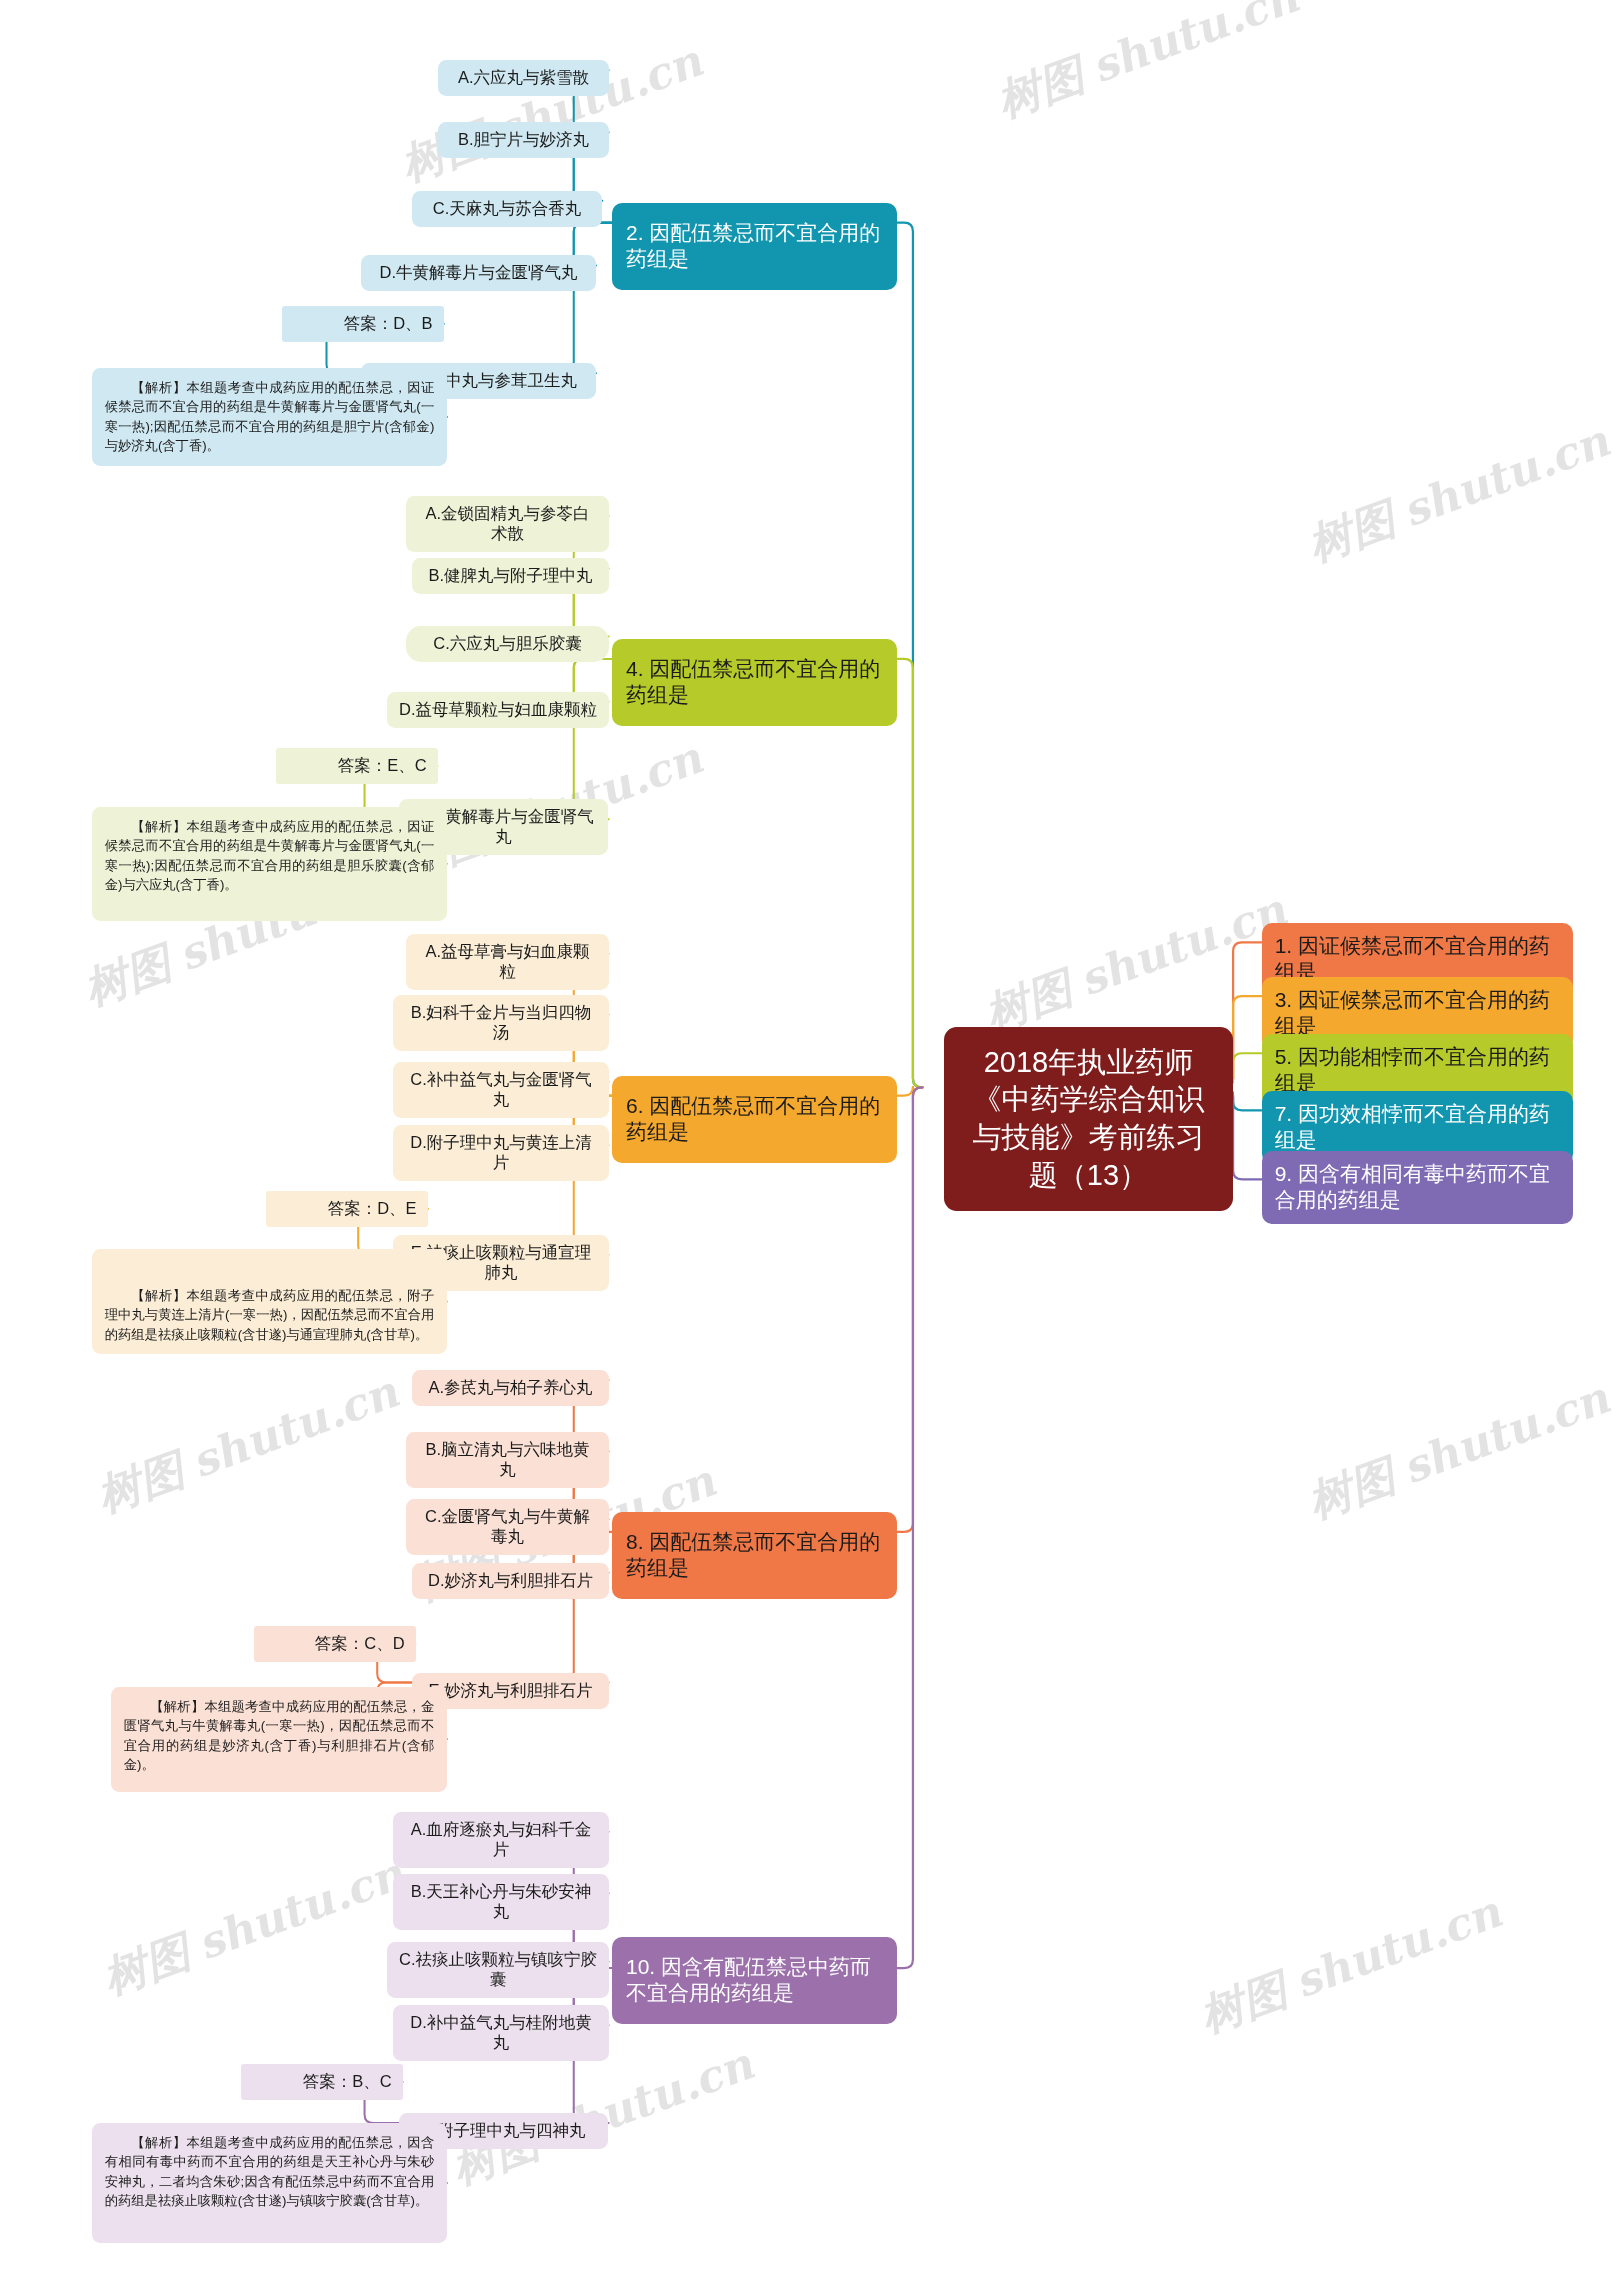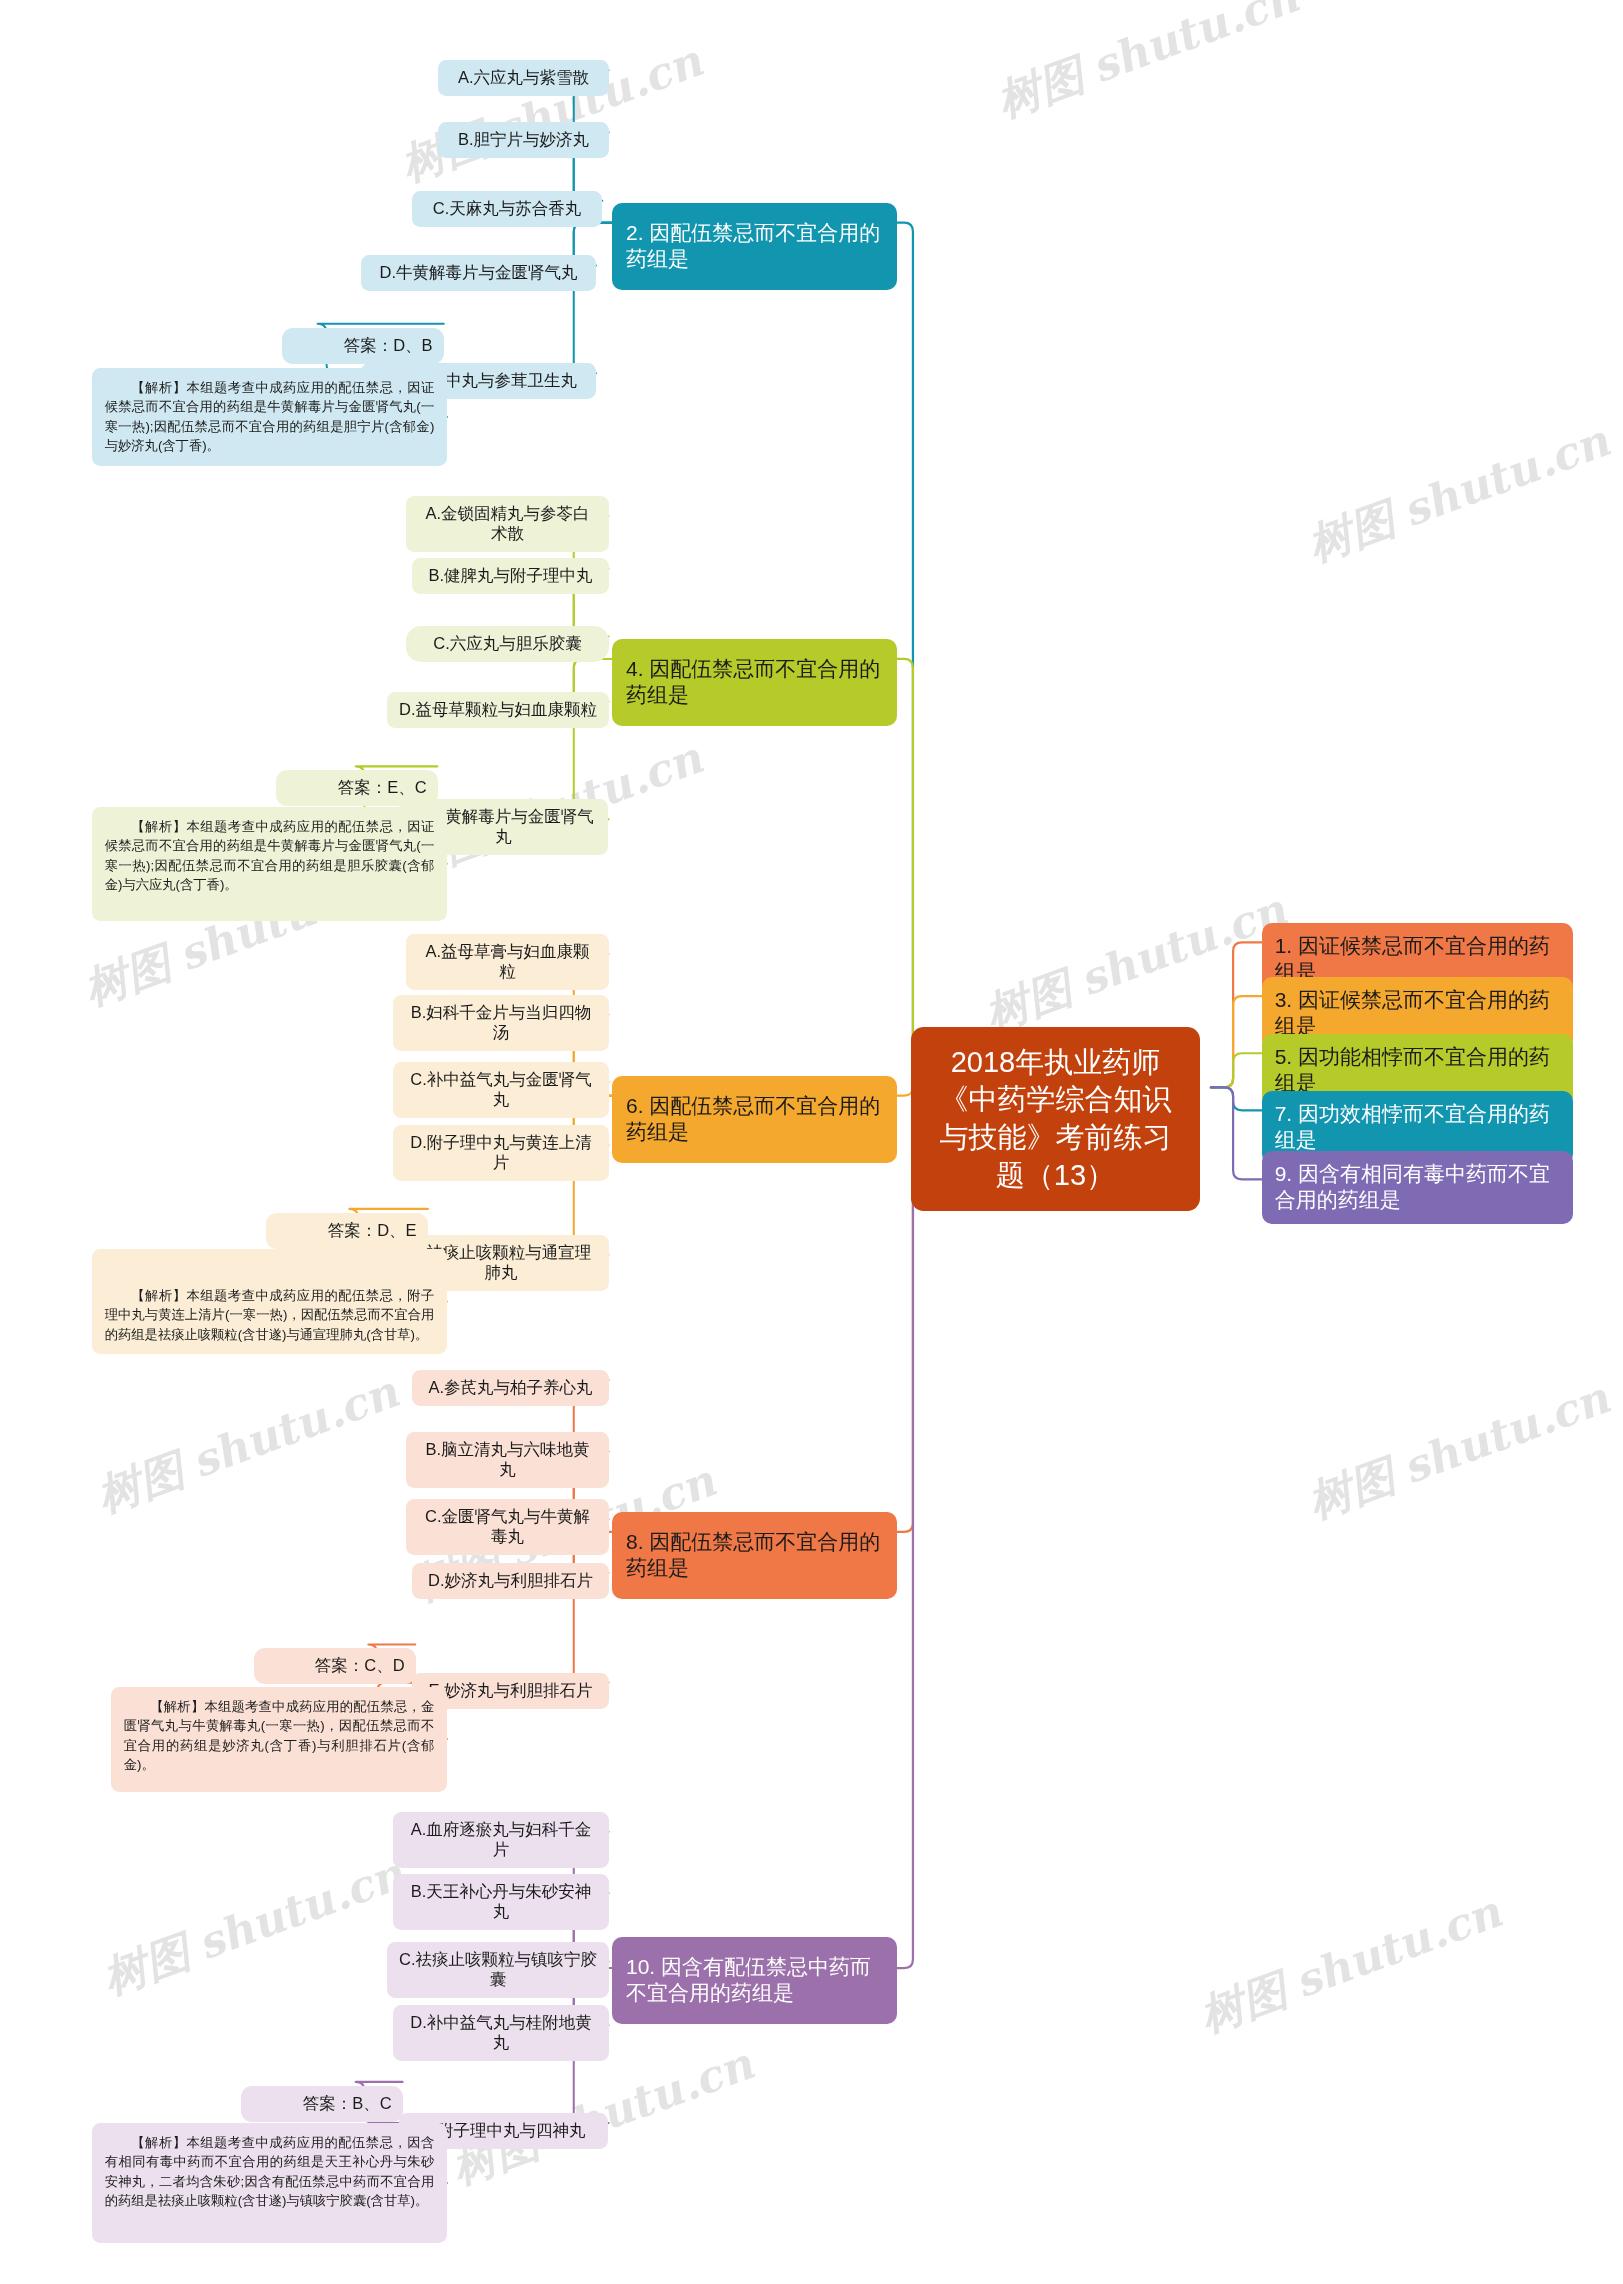--- a/index.html
+++ b/index.html
@@ -28,22 +28,22 @@
   .mainbranch{font-size:21px;line-height:1.25;padding:10px 12.7px;border-radius:10px;}
 
   
   .qnode{font-size:21px;line-height:1.25;padding:17px 14px;border-radius:10px;color:#ffffff;}
 
   
   .opt{font-size:16.5px;line-height:1.2;padding:8.2px 11.4px;border-radius:8.2px;color:#1b1b1b;
        text-align:center;justify-content:center;margin-top:8px;}
 
   
-  .ans{font-size:16.5px;line-height:1.2;padding:8.2px 11.4px;border-radius:11px;color:#1b1b1b;
-       text-align:right;justify-content:flex-end;margin-top:22px;}
+  .ans{font-size:16.5px;line-height:1.2;padding:8.2px 11.4px;border-radius:3px;color:#1b1b1b;
+       text-align:right;justify-content:flex-end;}
 
   
   .exp{font-size:13.3px;line-height:1.45;padding:10px 12.7px;border-radius:8.2px;color:#1b1b1b;
        text-align:justify;align-items:flex-start;}
   .exp span{text-indent:2em;}
 </style>
 </head>
 <body>
 
 <div id="canvas">
@@ -105,21 +105,21 @@
       <path d="M965,3104 H919 Q905,3104 905,3090 V2903 Q905,2889 891,2889 H960" stroke="#9b70ab" stroke-width="3.2" fill="none" stroke-linecap="round" stroke-linejoin="round"></path>
       <path d="M965,3104 H919 Q905,3104 905,3090 V3000 Q905,2986 891,2986 H960" stroke="#9b70ab" stroke-width="3.2" fill="none" stroke-linecap="round" stroke-linejoin="round"></path>
       <path d="M965,3104 H919 Q905,3104 905,3090 V3108 Q905,3094 891,3094 H960" stroke="#9b70ab" stroke-width="3.2" fill="none" stroke-linecap="round" stroke-linejoin="round"></path>
       <path d="M965,3104 H919 Q905,3104 905,3118 V3180 Q905,3194 891,3194 H960" stroke="#9b70ab" stroke-width="3.2" fill="none" stroke-linecap="round" stroke-linejoin="round"></path>
       <path d="M965,3104 H919 Q905,3104 905,3118 V3334.5 Q905,3348.5 891,3348.5 H960" stroke="#9b70ab" stroke-width="3.2" fill="none" stroke-linecap="round" stroke-linejoin="round"></path>
       <path d="M630,3348.5 H589 Q575,3348.5 575,3334.5 V3297.5 Q575,3283.5 561,3283.5 H635" stroke="#9b70ab" stroke-width="3.2" fill="none" stroke-linecap="round" stroke-linejoin="round"></path>
       <path d="M630,3348.5 H589 Q575,3348.5 575,3362.5 V3429 Q575,3443 561,3443 H705" stroke="#9b70ab" stroke-width="3.2" fill="none" stroke-linecap="round" stroke-linejoin="round"></path>
     </svg>
 
   <div id="nodes">
-      <div class="node root" style="left: 911px; top: 1027px; width: 289px; min-height: 120px; background: #c2410c; color: rgb(255, 255, 255);">
+      <div class="node root" style="left: 944px; top: 1027px; width: 289px; min-height: 120px; background: #7f1d1d; color: rgb(255, 255, 255);">
         <span>2018年执业药师《中药学综合知识与技能》考前练习题（13）</span>
       </div>
       <div class="node mainbranch" style="left: 1262px; top: 923px; width: 311px; min-height: 39px; background: rgb(239, 120, 70); color: rgb(27, 27, 27);">
         <span>1. 因证候禁忌而不宜合用的药组是</span>
       </div>
       <div class="node mainbranch" style="left: 1262px; top: 977px; width: 311px; min-height: 39px; background: rgb(245, 168, 46); color: rgb(27, 27, 27);">
         <span>3. 因证候禁忌而不宜合用的药组是</span>
       </div>
       <div class="node mainbranch" style="left: 1262px; top: 1034px; width: 311px; min-height: 39px; background: rgb(182, 203, 42); color: rgb(27, 27, 27);">
         <span>5. 因功能相悖而不宜合用的药组是</span>

